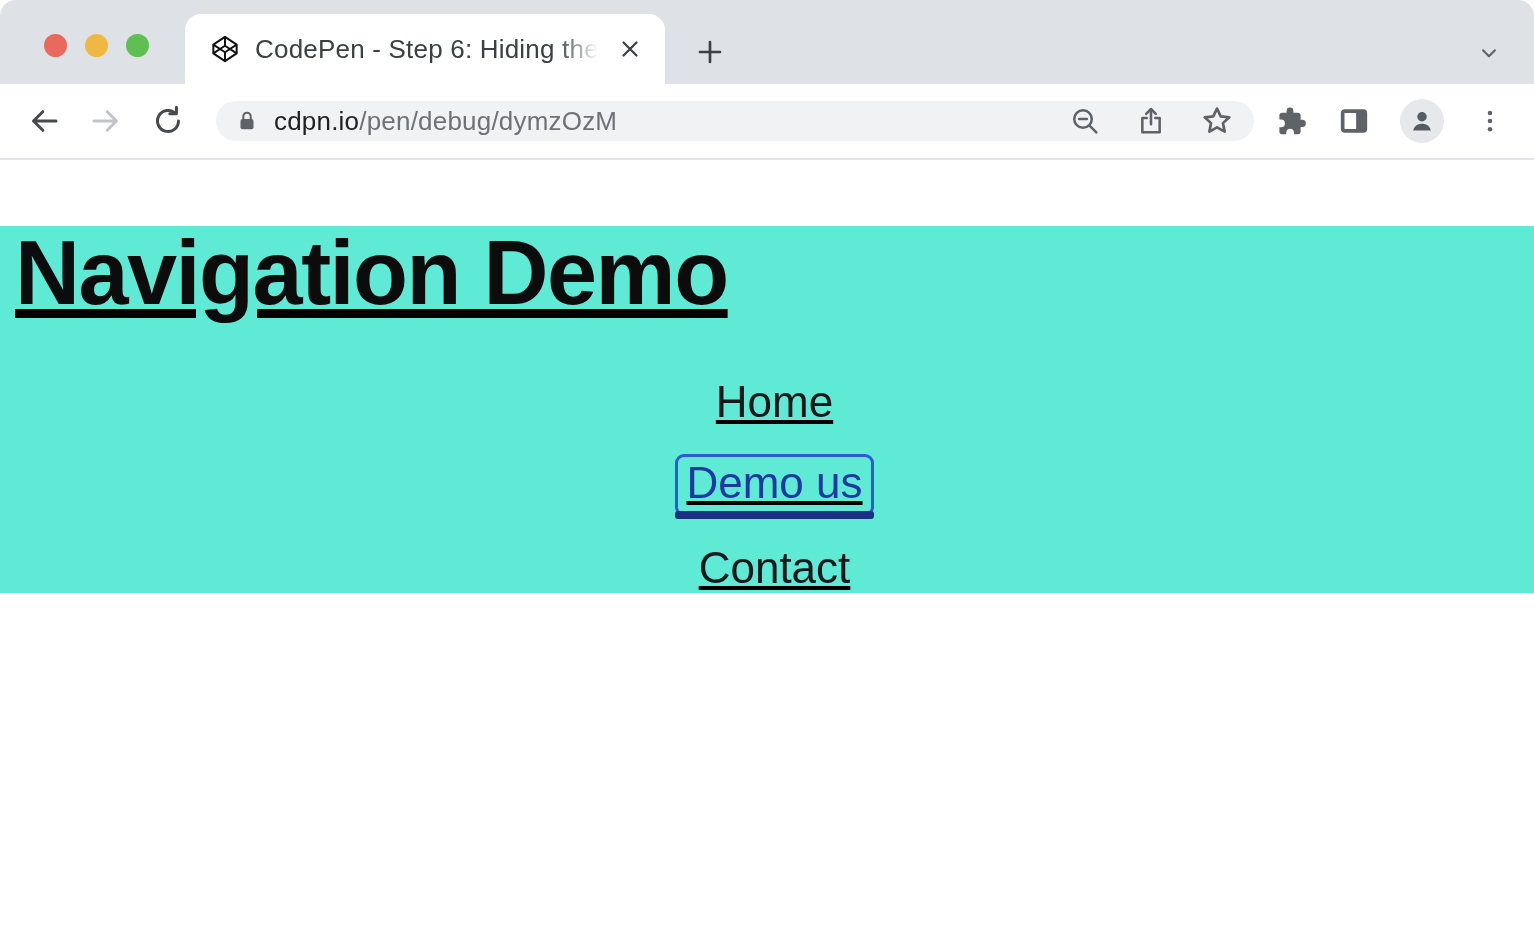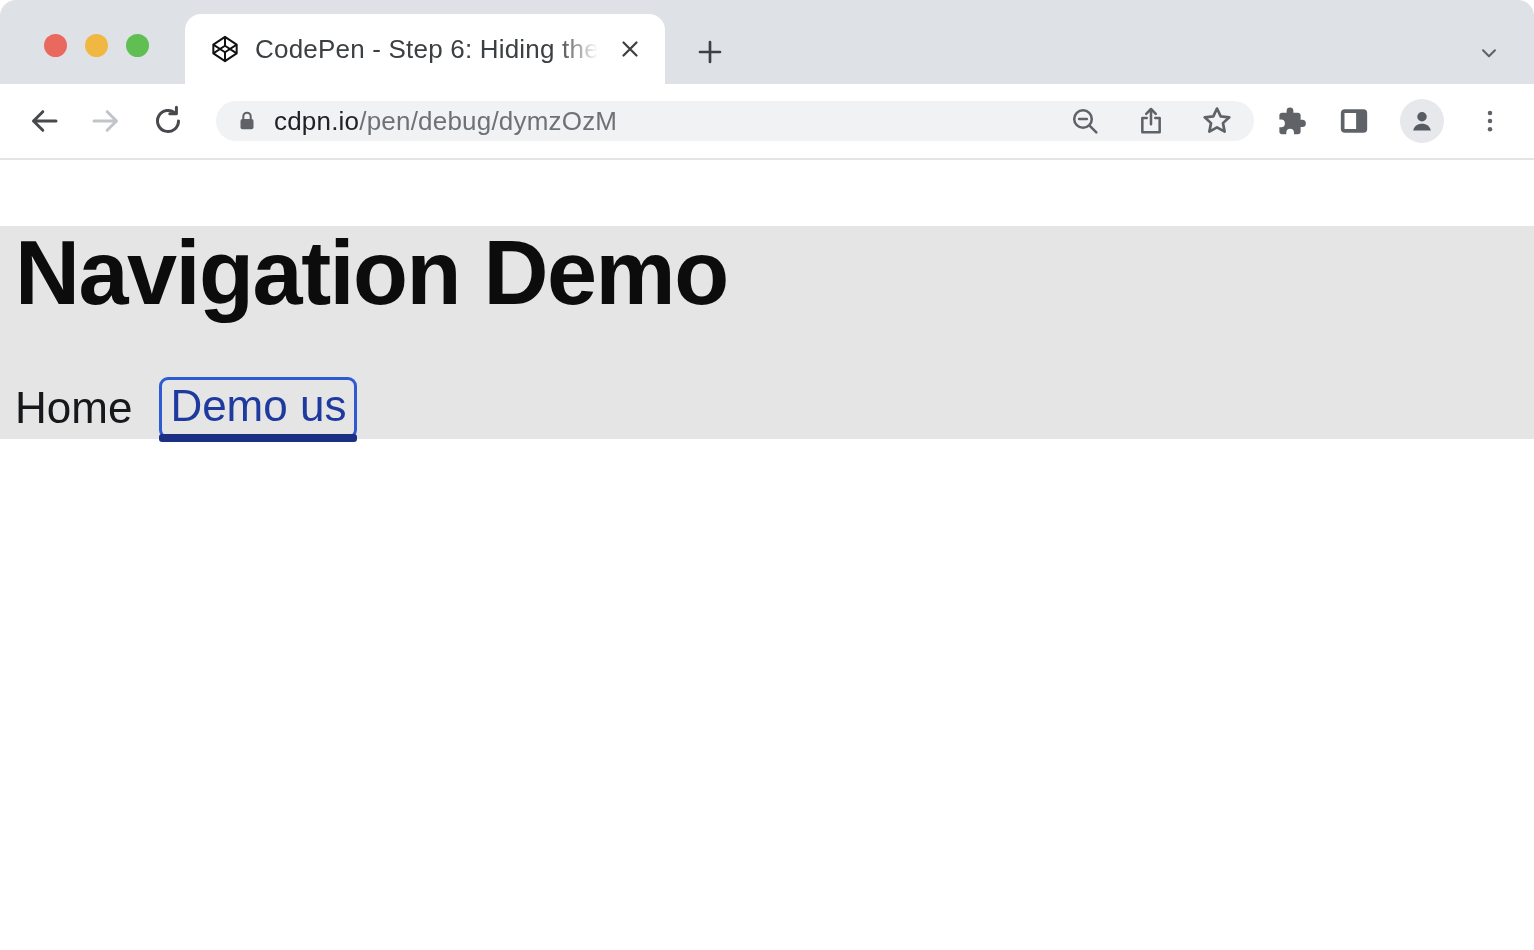--- a/index.html
+++ b/index.html
@@ -48,24 +48,24 @@
   .omni-actions .icon-btn { width: 34px; height: 34px; display: flex; align-items: center; justify-content: center; cursor: pointer; }
 
   .toolbar-right { display: flex; align-items: center; gap: 28px; flex: 0 0 auto; }
   .toolbar-right .icon-btn { width: 36px; height: 36px; display: flex; align-items: center; justify-content: center; cursor: pointer; }
   .avatar { width: 44px; height: 44px; border-radius: 50%; background: #e6e8eb;
             display: flex; align-items: center; justify-content: center; cursor: pointer; }
 
   .toolbar-divider { height: 2px; background: #e2e4e7; }
 
   
-  .content { padding: 0 0 0 15px; background: #e5e5e5; }
+  .content { padding: 0 0 0 15px; background: #5eead4; text-decoration: underline; }
   .page-heading { margin-top: 66px; font-size: 90px; font-weight: 700; letter-spacing: -1.5px;
                   color: #0c0c0d; line-height: 1.05; }
-  .site-nav { margin-top: 56px; display: flex; align-items: center; gap: 27px; font-size: 44px; }
+  .site-nav { margin-top: 56px; display: flex; align-items: center; gap: 27px; font-size: 44px; flex-direction: column; }
   .nav-link { color: #16181b; text-decoration: none; cursor: pointer; }
   .nav-link.focused { color: var(--focus-text, #1e3a9f); position: relative;
                       padding: 1px 8px 5px; border: 3px solid var(--focus-ring, #2e5bd3); border-radius: 9px; }
   .nav-link.focused::after { content: ""; position: absolute; left: -3px; right: -3px; bottom: -6px;
                       height: 8px; border-radius: 3px; background: var(--focus-underline, #1b2f83); }
 
   .icon-stroke { stroke: #5f6368; fill: none; stroke-width: 1.9; stroke-linecap: round; stroke-linejoin: round; }
 </style>
 </head>
 <body>
@@ -182,15 +182,16 @@
     </div>
   </div>
 
   <div class="toolbar-divider"></div>
 
   <div class="content">
     <h1 class="page-heading">Navigation Demo</h1>
     <nav class="site-nav">
       <a class="nav-link">Home</a>
       <a class="nav-link focused">Demo us</a>
+      <a class="nav-link">Contact</a>
     </nav>
   </div>
 </div>
 
 </body></html>

